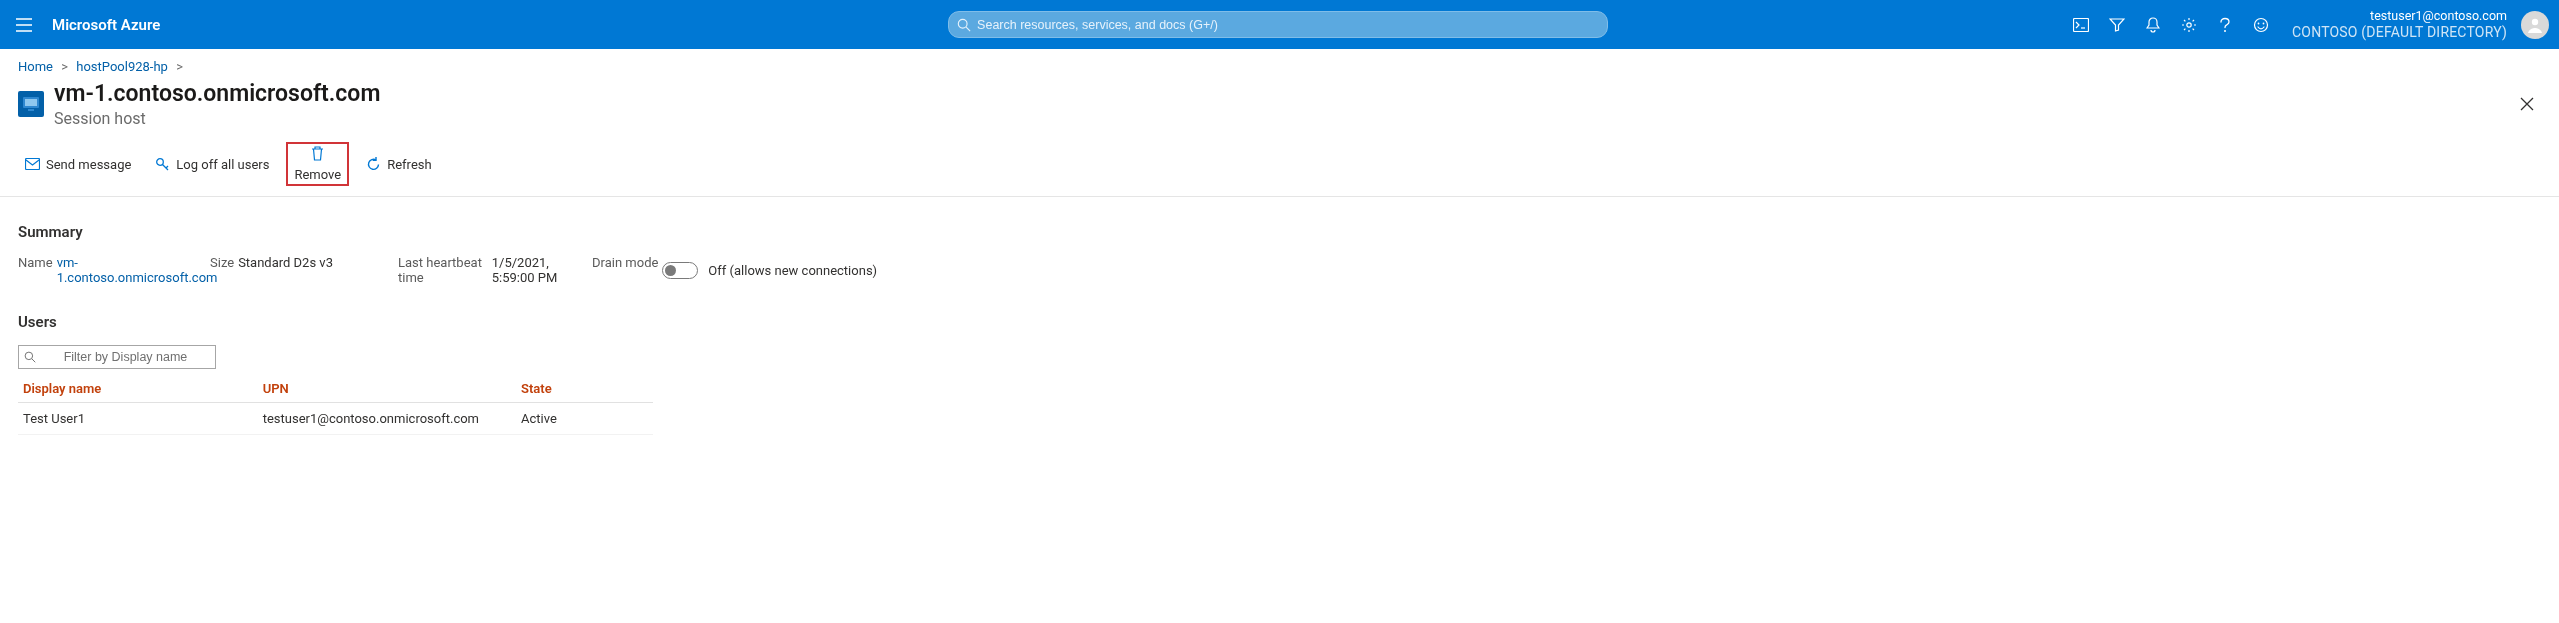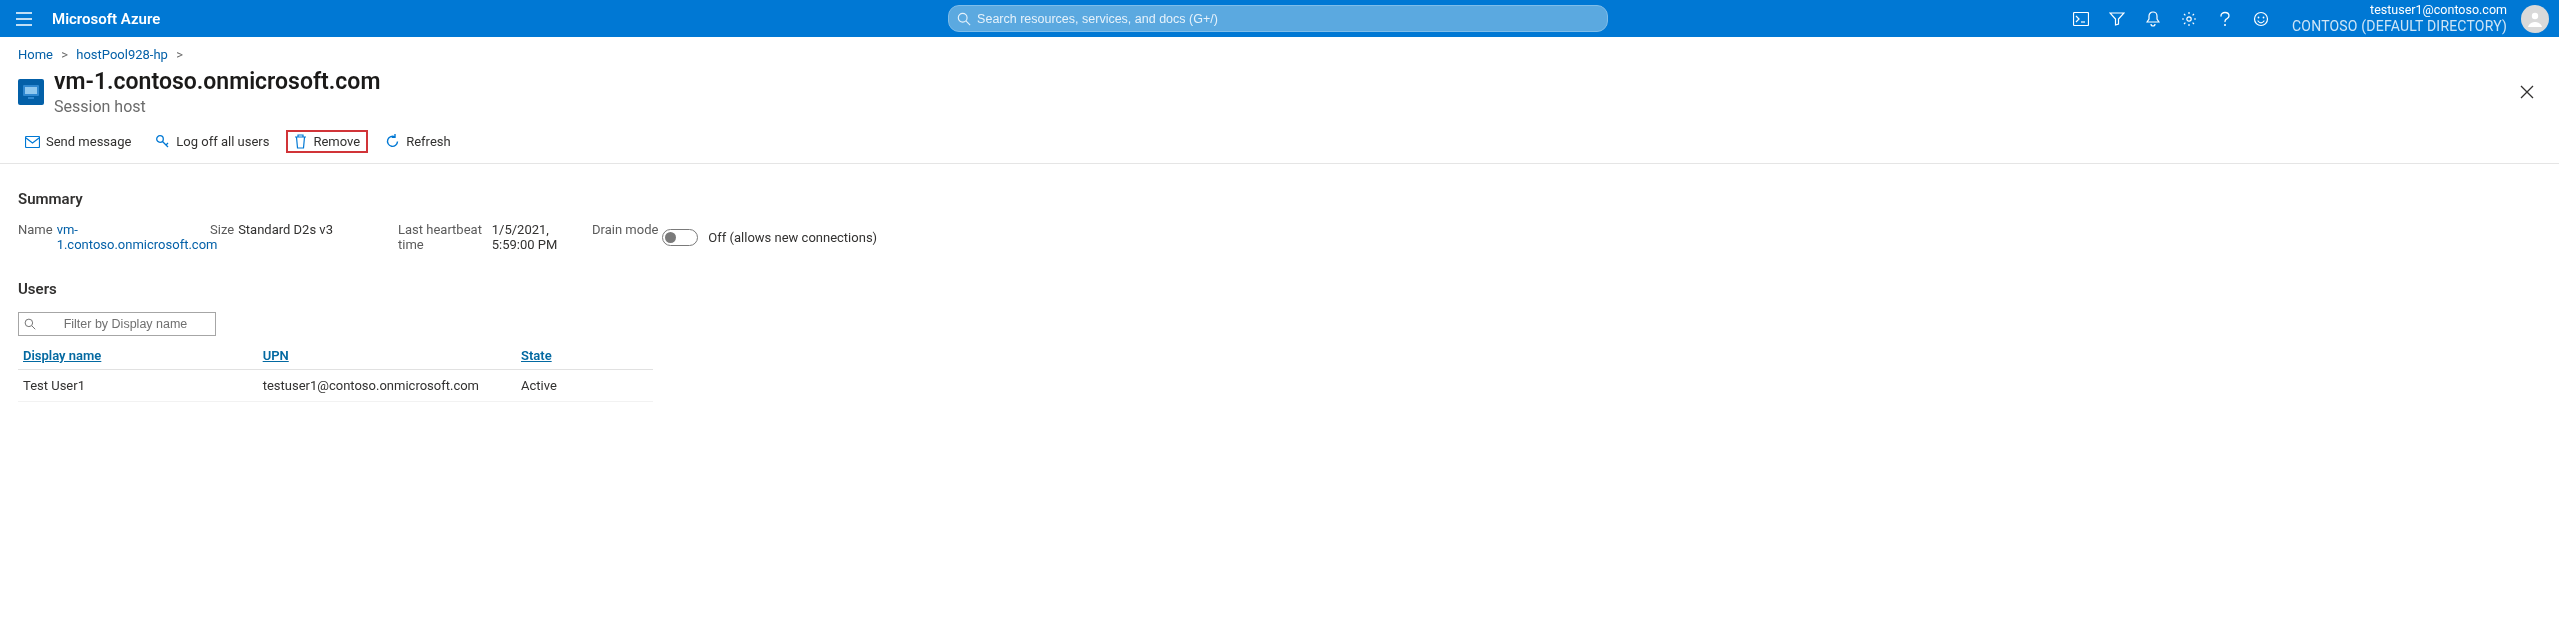--- a/index.html
+++ b/index.html
@@ -7,21 +7,21 @@
     font-family: "Segoe UI", -apple-system, BlinkMacSystemFont, Roboto, Arial, sans-serif;
     font-size: 13px;
     color: #323130;
     background: #fff;
     width: 2559px;
   }
 
   
   .top-header {
     background: #0078d4;
-    height: 37px;
+    height: 49px;
     display: flex;
     align-items: center;
     color: #fff;
     padding: 0 10px;
   }
   .hamburger {
     width: 28px;
     height: 28px;
     display: flex;
     align-items: center;
@@ -153,20 +153,21 @@
     color:#323130;
     padding:3px 7px;
     cursor:pointer;
     border-radius:2px;
   }
   .cmd-btn .ic { color:#0078d4; display:flex; align-items:center;}
   .cmd-btn.highlight {
     border: 2px solid #d13438;
     border-radius:0;
     padding:2px 6px;
+    flex-direction:column;
   }
 
   
   .content { padding: 26px 18px; }
   .section-label {
     font-size:15px;
     font-weight:600;
     margin-bottom:14px;
   }
   .summary-grid {
@@ -228,24 +229,23 @@
   .filter-box input::placeholder { color:#707070; }
 
   table.users {
     width: 635px;
     border-collapse: collapse;
     font-size:13px;
   }
   table.users th {
     text-align:left;
     font-weight:600;
-    color:#0369a1;
+    color:#c2410c;
     padding:6px 5px;
     border-bottom:1px solid #e1e1e1;
-    text-decoration:underline;
   }
   table.users td {
     padding:8px 5px;
     border-bottom:1px solid #f2f2f2;
   }
   .col-dn  { width:210px; }
   .col-upn { width:220px; }
   .col-st  { width:120px; }
 
   svg { display:block; }

